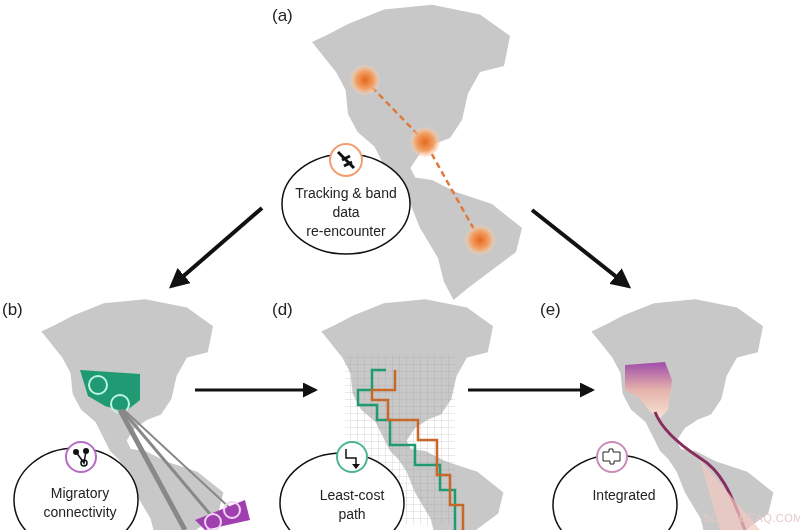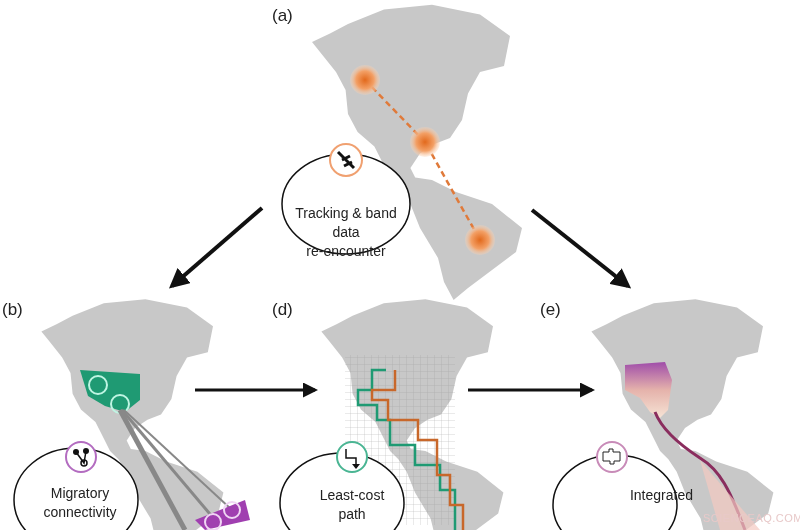--- a/index.html
+++ b/index.html
@@ -94,30 +94,30 @@
   <ellipse cx="615" cy="505" rx="62" ry="50" fill="#fff" stroke="#111" stroke-width="1.5"></ellipse>
   <circle cx="612" cy="457" r="15" fill="#fff" stroke="#c88bb8" stroke-width="2"></circle>
   <path d="M603 452 L609 452 L609 449 L613 449 L613 452 L620 452 L620 461 L614 461 L614 464 L610 464 L610 461 L603 461 Z" fill="none" stroke="#222" stroke-width="1"></path>
 </svg>
 
 <div class="panel-label" style="left:272px;top:6px;">(a)</div>
 <div class="panel-label" style="left:2px;top:300px;">(b)</div>
 <div class="panel-label" style="left:272px;top:300px;">(d)</div>
 <div class="panel-label" style="left:540px;top:300px;">(e)</div>
 
-<div class="bubble-text" style="left:282px;top:184px;width:128px;margin-top:20px;">
+<div class="bubble-text" style="left:282px;top:184px;width:128px;">
   <div>Tracking &amp; band</div>
   <div>data</div>
   <div>re-encounter</div>
 </div>
 <div class="bubble-text" style="left:16px;top:484px;width:128px;">
   <div>Migratory</div>
   <div>connectivity</div>
 </div>
 <div class="bubble-text" style="left:282px;top:486px;width:140px;">
   <div>Least-cost</div>
   <div>path</div>
 </div>
-<div class="bubble-text" style="left:555px;top:486px;width:138px;text-align:right;">
+<div class="bubble-text" style="left:555px;top:486px;width:138px;">
   <div>Integrated</div>
 </div>
 
 <div class="watermark" style="left:703px;top:512px;">SCIENCEAQ.COM</div>
 
 </body></html>

